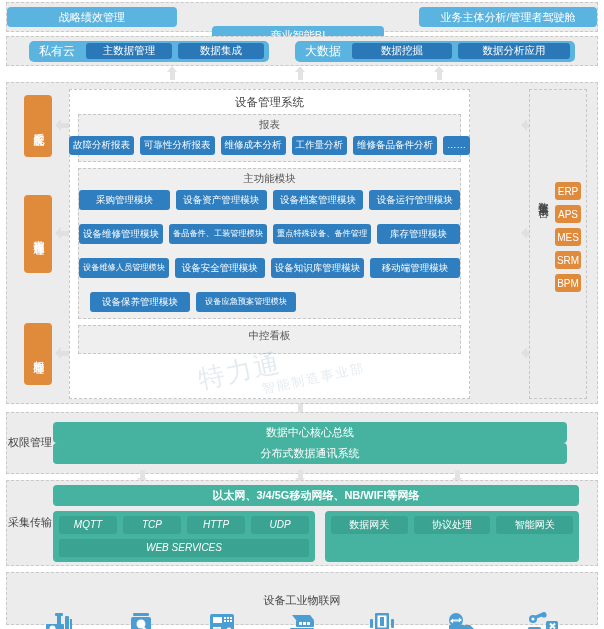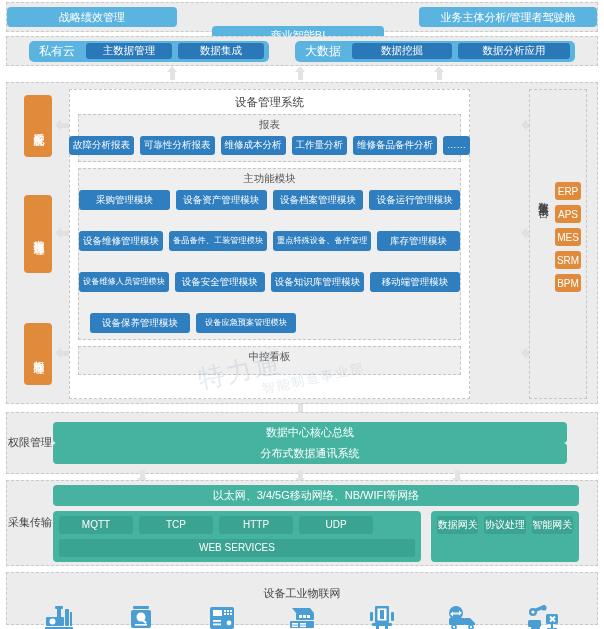--- a/index.html
+++ b/index.html
@@ -116,21 +116,21 @@
   }
   #emstitle {
     text-align: center; font-size: 11.5px; color: #444;
     padding-top: 5px; padding-bottom: 4px;
   }
   .subpanel {
     background: #efefef; border: 1px dashed #c6c6c6;
     margin: 0 8px 6px 8px; padding: 3px 0 6px 0;
   }
   .sub-title { text-align: center; font-size: 10.5px; color: #555; margin-bottom: 4px; }
-  .btnrow { display: flex; justify-content: center; gap: 6px; margin-bottom: 21px; }
+  .btnrow { display: flex; justify-content: center; gap: 6px; margin-bottom: 14px; }
   .btnrow:last-child { margin-bottom: 0; }
   .btnrow .pill { height: 19px; font-size: 10px; border-radius: 3px; padding: 0 4px; }
 
   
   #reports .pill { font-size: 9.5px; }
 
   
   #funcs .pill { width: 100px; height: 20px; font-size: 9.5px; }
   #funcs .pill.small { font-size: 8.2px; }
 
@@ -169,41 +169,41 @@
   
   #transband {
     position: absolute; left: 6px; top: 480px; width: 592px; height: 86px;
     display: flex; align-items: center;
   }
   #transband .side {
     width: 46px; text-align: center; font-size: 11px; color: #444; line-height: 1.2;
   }
   #transband .inner { flex: 1; padding-right: 18px; }
   #netbar {
-    height: 21px; font-size: 11px; border-radius: 4px; margin-bottom: 5px;
+    height: 21px; font-size: 11px; border-radius: 4px; margin-bottom: 5px; font-weight: bold;
   }
   .protowrap { display: flex; gap: 10px; }
   .protobox {
     background: #45b3a0; border-radius: 4px; padding: 5px 6px;
   }
-  .protobox.left { width: 368px; }
+  .protobox.left { width: 262px; font-style: italic; }
   .protobox.right { flex: 1; }
   .protorow { display: flex; gap: 6px; margin-bottom: 5px; }
   .protorow:last-child { margin-bottom: 0; }
   .protorow .pill {
     background: #3aa391; height: 18px; font-size: 10px; border-radius: 3px;
   }
   .protobox.left .r1 .pill { width: 74px; }
   .protobox.left .r2 .pill { width: 100%; }
   .protobox.right .pill { flex: 1; }
 
   
   #iotband {
     position: absolute; left: 6px; top: 572px; width: 592px; height: 53px;
-    padding-top: 13px;
+    padding-top: 20px;
   }
   #iottitle { text-align: center; font-size: 11px; color: #444; margin-bottom: 2px; }
   #iotrow { display: flex; justify-content: space-around; align-items: center; padding: 0 14px; }
   .iot-icon { width: 36px; height: 30px; }
   .iot-icon svg { display: block; width: 36px; height: 30px; fill: #4a9ed4; }
 
   
   #watermark {
     position: absolute; left: 195px; top: 255px;
     width: 230px; height: 90px;

